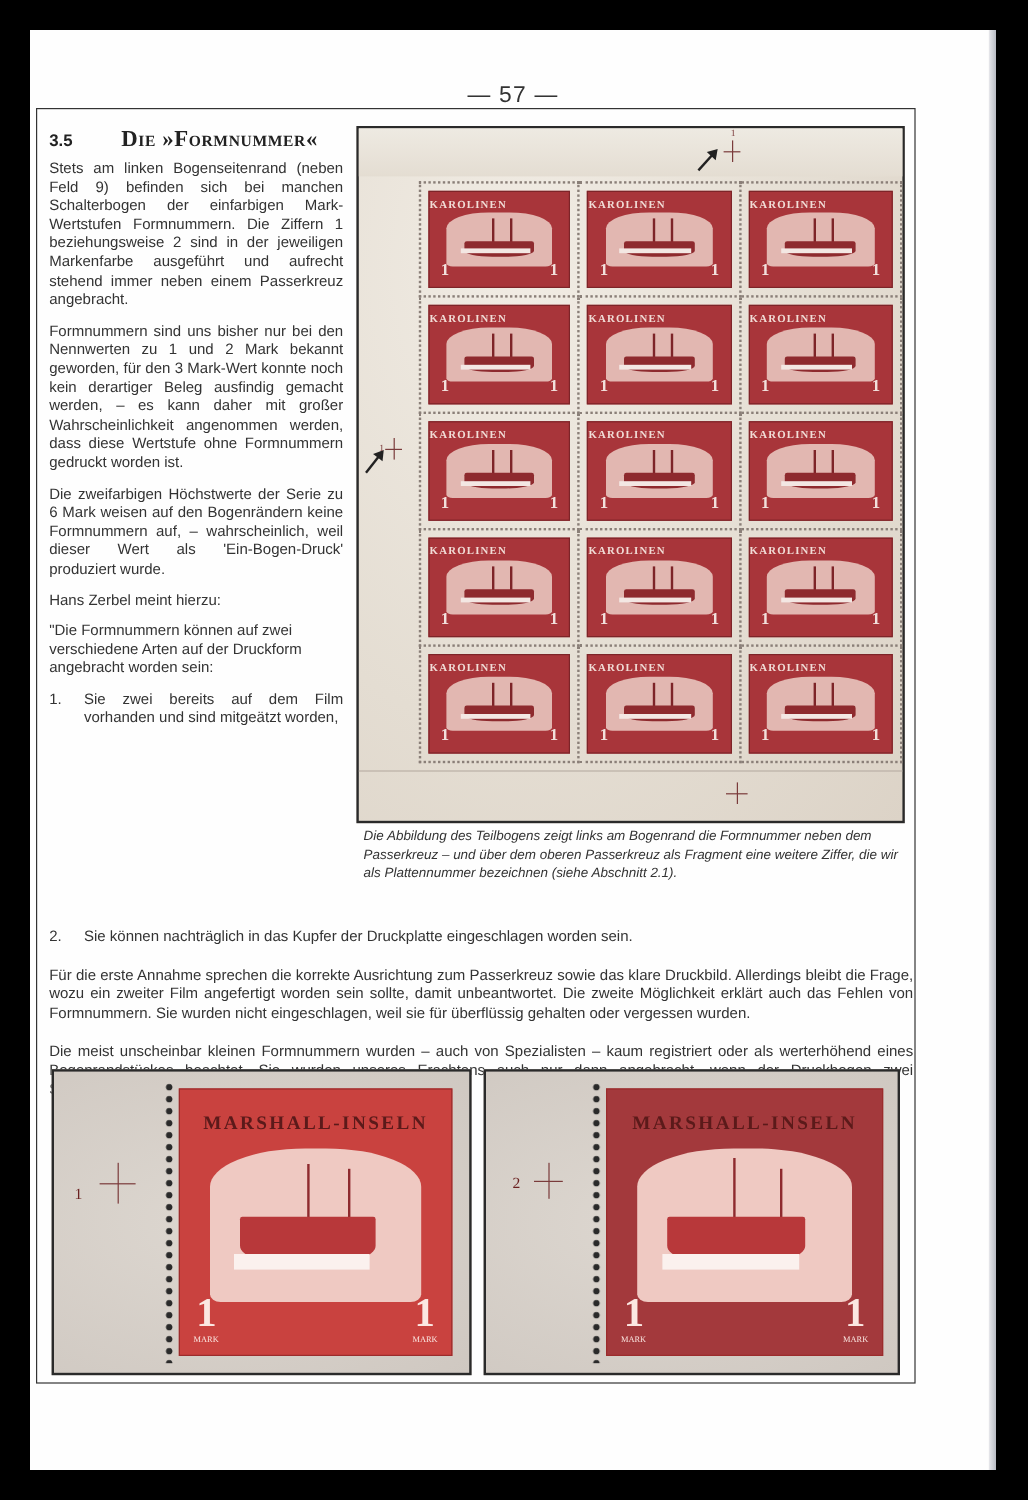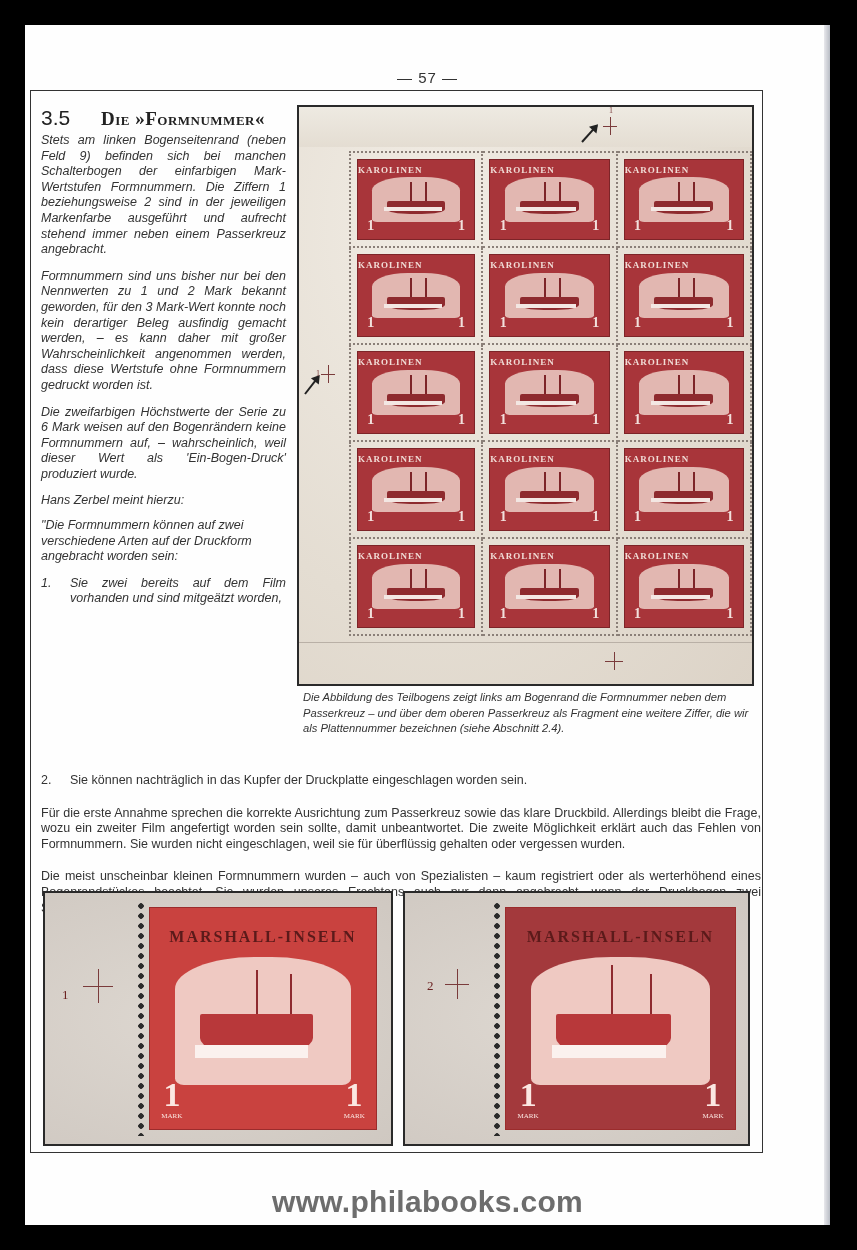--- a/index.html
+++ b/index.html
@@ -2,26 +2,26 @@
 <html><head>
 <meta charset="utf-8">
 <style>
   * { box-sizing: border-box; margin: 0; padding: 0; }
   html, body { width: 857px; height: 1250px; background: #000; overflow: hidden; }
   body { position: relative; font-family: "Liberation Sans", sans-serif; color: #2b2b2b; }
 
   .page { position: absolute; left: 25px; top: 25px; width: 805px; height: 1200px; background: #fefefe; }
   .page-edge { position: absolute; right: 0; top: 0; width: 6px; height: 100%; background: linear-gradient(to right, #e8e8ec, #b8bcc4); }
 
-  .page-number { position: absolute; left: 0; right: 0; top: 44px; text-align: center; font-size: 15px; color: #333; letter-spacing: 1px; }
+  .page-number { position: absolute; left: 0; right: 0; top: 44px; text-align: center; font-size: 19px; color: #333; letter-spacing: 1px; }
 
   .frame { position: absolute; left: 5px; top: 65px; width: 733px; height: 1063px; border: 1.5px solid #333; }
 
   .section-title { position: absolute; left: 10px; top: 15px; font-family: "Liberation Serif", serif; font-weight: bold; font-size: 19px; color: #222; }
-  .section-title .num { font-family: "Liberation Sans", sans-serif; font-weight: normal; font-size: 21px; display: inline-block; width: 60px; }
+  .section-title .num { font-family: "Liberation Sans", sans-serif; font-weight: bold; font-size: 14px; display: inline-block; width: 60px; }
   .section-title .name { font-variant: small-caps; letter-spacing: 0.5px; }
 
   .col-text { position: absolute; left: 10px; width: 245px; font-size: 12.5px; line-height: 15.6px; text-align: justify; color: #333; }
   .col-text p { margin-bottom: 11px; }
 
   .list-item { display: flex; }
   .list-item .n { width: 29px; flex: none; }
   .list-item .t { flex: 1; text-align: justify; }
 
   .sheet { position: absolute; left: 266px; top: 14px; width: 457px; height: 581px; background: #e9e2d8; border: 2px solid #2a2a2a;
@@ -80,21 +80,21 @@
   <div class="page-edge"></div>
 
   <div class="page-number">— 57 —</div>
 
   <div class="frame">
 
     <h2 class="section-title">
       <span class="num">3.5</span><span class="name">Die »Formnummer«</span>
     </h2>
 
-    <div class="col-text" style="top: 42px; font-style: italic;">
+    <div class="col-text" style="top: 42px;">
       <p>Stets am linken Bogenseitenrand (neben Feld 9) befinden sich bei manchen Schalterbogen der einfarbigen Mark-Wertstufen Formnummern. Die Ziffern 1 beziehungsweise 2 sind in der jeweiligen Markenfarbe ausgeführt und aufrecht stehend immer neben einem Passerkreuz angebracht.</p>
       <p>Formnummern sind uns bisher nur bei den Nennwerten zu 1 und 2 Mark bekannt geworden, für den 3 Mark-Wert konnte noch kein derartiger Beleg ausfindig gemacht werden, – es kann daher mit großer Wahrscheinlichkeit angenommen werden, dass diese Wertstufe ohne Formnummern gedruckt worden ist.</p>
       <p>Die zweifarbigen Höchstwerte der Serie zu 6 Mark weisen auf den Bogenrändern keine Formnummern auf, – wahrscheinlich, weil dieser Wert als 'Ein-Bogen-Druck' produziert wurde.</p>
       <p style="margin-bottom: 9px;">Hans Zerbel meint hierzu:</p>
       <p style="text-align:left;">"Die Formnummern können auf zwei verschiedene Arten auf der Druckform angebracht worden sein:</p>
       <div class="list-item">
         <span class="n">1.</span>
         <span class="t">Sie zwei bereits auf dem Film vorhanden und sind mitgeätzt worden,</span>
       </div>
     </div>
@@ -290,21 +290,21 @@
               <div class="val-l">1</div>
               <div class="val-r">1</div>
             </div>
           </div>
       </div>
 
       <div class="cross" style="left: 306px; top: 545px; width: 18px; height: 18px;"></div>
       <div class="sheet-line"></div>
     </div>
 
-    <div class="caption">Die Abbildung des Teilbogens zeigt links am Bogenrand die Formnummer neben dem Passerkreuz – und über dem oberen Passerkreuz als Fragment eine weitere Ziffer, die wir als Plattennummer bezeichnen (siehe Abschnitt 2.4).</div>
+    <div class="caption">Die Abbildung des Teilbogens zeigt links am Bogenrand die Formnummer neben dem Passerkreuz – und über dem oberen Passerkreuz als Fragment eine weitere Ziffer, die wir als Plattennummer bezeichnen (siehe Abschnitt 2.1).</div>
 
     <div class="wide-text" style="top: 682px;">
       <div class="list-item" style="margin-bottom: 17px;">
         <span class="n">2.</span>
         <span class="t">Sie können nachträglich in das Kupfer der Druckplatte eingeschlagen worden sein.</span>
       </div>
       <p style="margin-bottom: 17px;">Für die erste Annahme sprechen die korrekte Ausrichtung zum Passerkreuz sowie das klare Druckbild. Allerdings bleibt die Frage, wozu ein zweiter Film angefertigt worden sein sollte, damit unbeantwortet. Die zweite Möglichkeit erklärt auch das Fehlen von Formnummern. Sie wurden nicht eingeschlagen, weil sie für überflüssig gehalten oder vergessen wurden.</p>
       <p>Die meist unscheinbar kleinen Formnummern wurden – auch von Spezialisten – kaum registriert oder als werterhöhend eines Bogenrandstückes beachtet. Sie wurden unseres Erachtens auch nur dann angebracht, wenn der Druckbogen zwei Schalterbogen (40 Marken) umfasste.</p>
     </div>
   </div>
@@ -338,14 +338,13 @@
       <div class="mast" style="left:63%; top:30%; height:24%;"></div>
       <div class="ship"></div>
         <div class="hull"></div>
       <div class="val-l">1</div>
       <div class="val-r">1</div>
       <div class="mark-l">MARK</div>
       <div class="mark-r">MARK</div>
     </div>
   </div>
 
-  <div class="watermark">www.philabooks.com</div>
 </div>
 
 </body></html>

